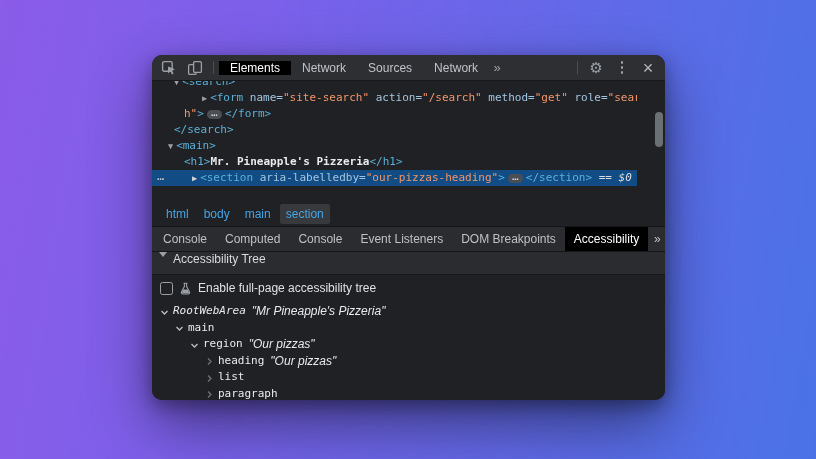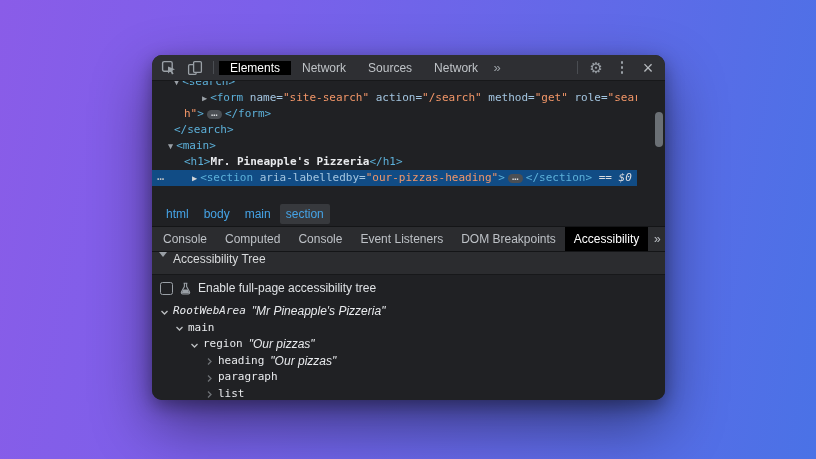--- a/index.html
+++ b/index.html
@@ -206,25 +206,25 @@
         </span>
         <span class="role">heading</span>
         <span class="aname">"Our pizzas"</span>
       </div>
       <div class="tree-row" style="padding-left: 51px;">
         <span class="chev">
           <svg width="9" height="9" viewBox="0 0 9 9">
             <path d="M3 1.5l3 3-3 3" fill="none" stroke-width="1.3"></path>
           </svg>
         </span>
-        <span class="role">paragraph</span>
+        <span class="role">list</span>
       </div>
       <div class="tree-row" style="padding-left: 51px;">
         <span class="chev">
           <svg width="9" height="9" viewBox="0 0 9 9">
             <path d="M3 1.5l3 3-3 3" fill="none" stroke-width="1.3"></path>
           </svg>
         </span>
-        <span class="role">list</span>
+        <span class="role">paragraph</span>
       </div>
     </div>
 
 </div>
 
 </body></html>

